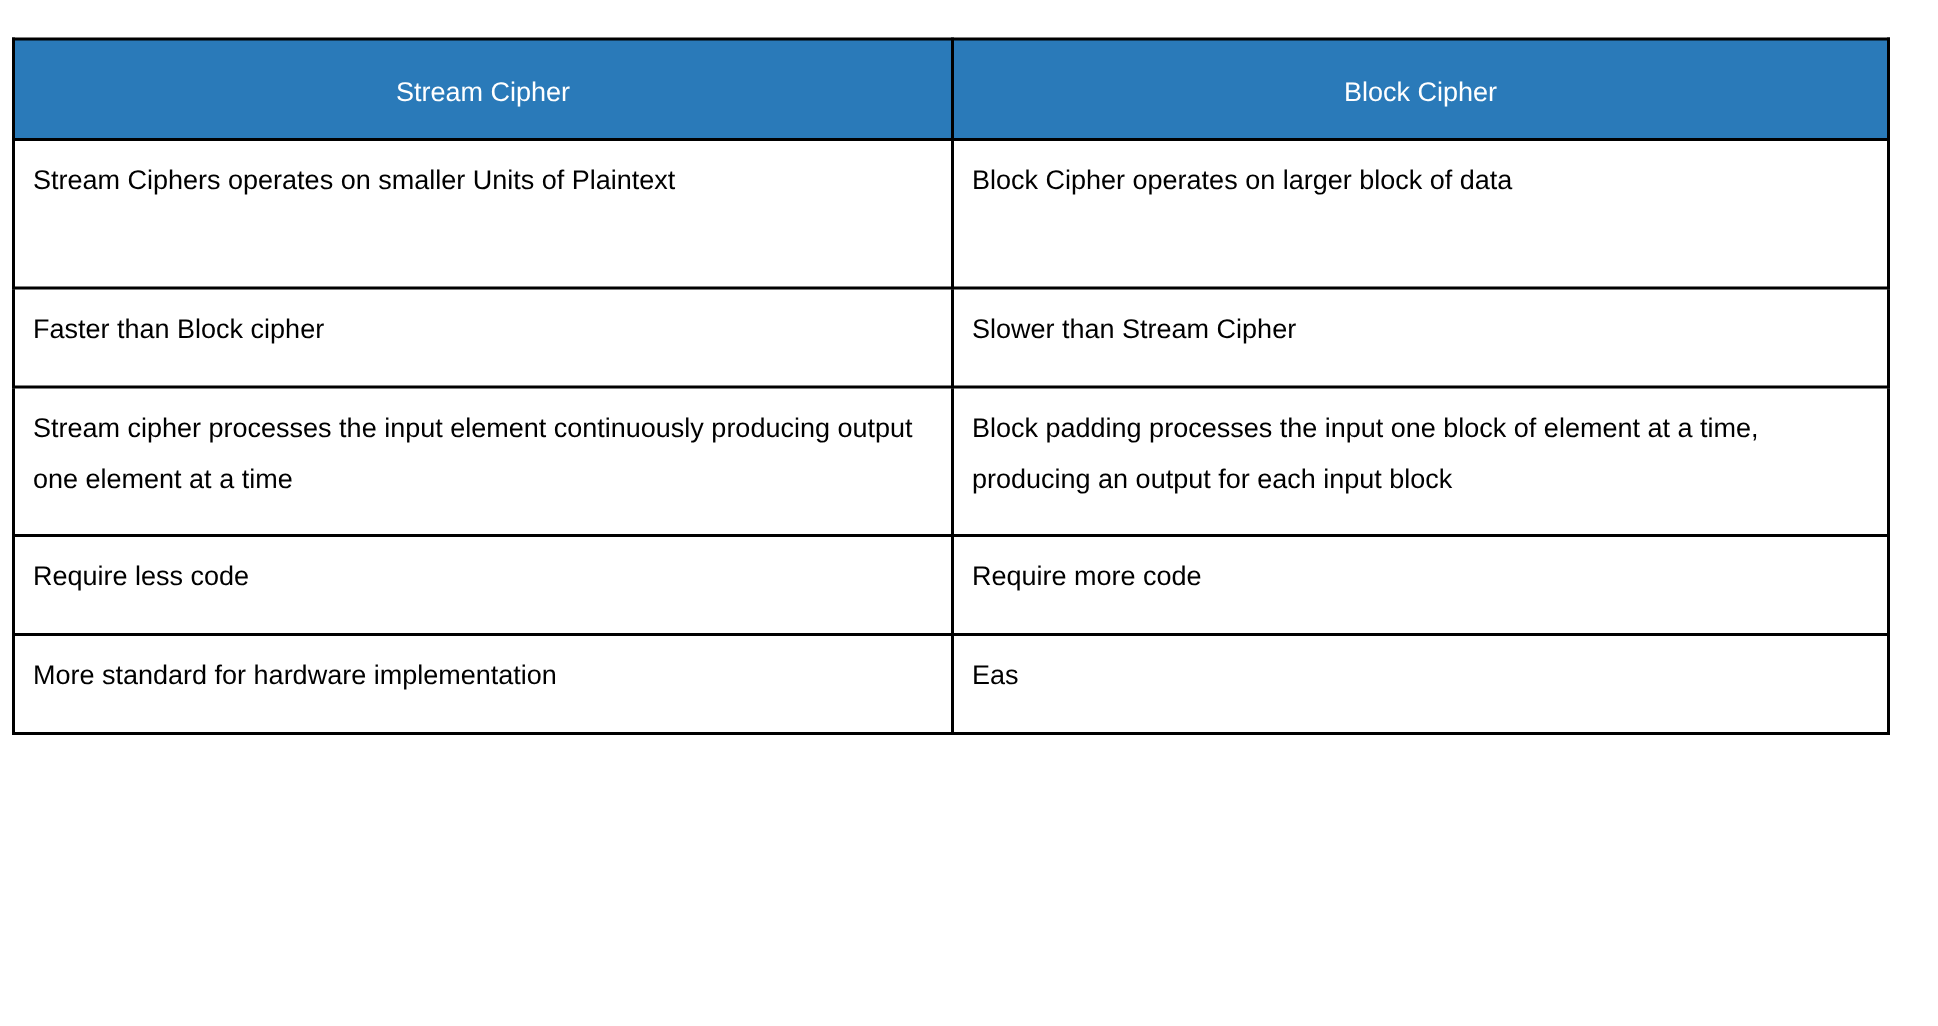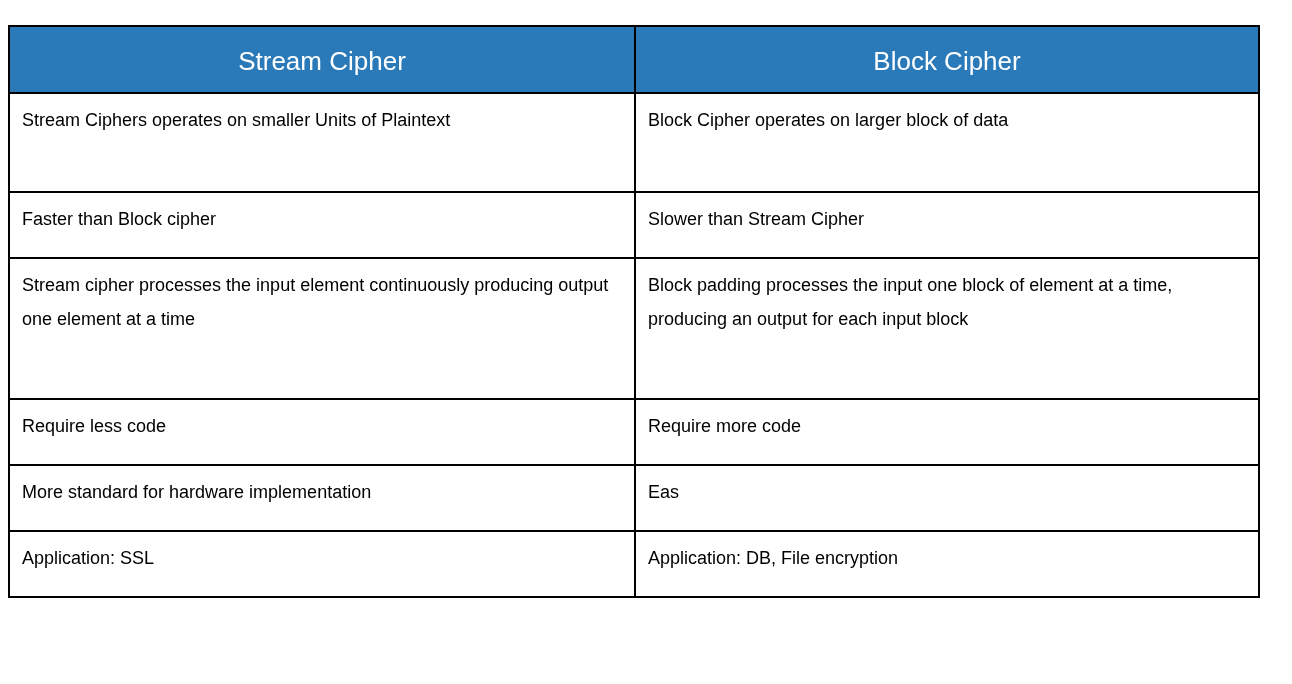--- a/index.html
+++ b/index.html
@@ -40,41 +40,41 @@
     border: 2px solid #000000;
     vertical-align: top;
     box-sizing: border-box;
   }
 
   
   .comparison-table thead th {
     background: #2a7ab9;
     color: #ffffff;
     font-weight: normal;
-    font-size: 26px;
+    font-size: 18px;
     line-height: 1.2;
     text-align: center;
     height: 67px;
     padding: 16px 10px 12px 10px;
     vertical-align: middle;
     white-space: nowrap;
   }
 
   
   .comparison-table tbody td {
     color: #000000;
     font-size: 18px;
     line-height: 34px;
     text-align: left;
     padding: 9px 8px 10px 12px;
   }
 
   .comparison-table tbody tr.row-h2 td { height: 99px; }
   .comparison-table tbody tr.row-h1 td { height: 66px; margin-left: 12px; }
-  .comparison-table tbody tr.row-h3 td { height: 141px; border-radius: 22px; }
+  .comparison-table tbody tr.row-h3 td { height: 99px; border-radius: 22px; }
 
   .cell-text {
     display: block;
     white-space: pre-line;
   }
 </style>
 </head>
 <body>
 
 <div class="page">
@@ -133,25 +133,17 @@
       <tr class="row-h1">
         <td>
           <span class="cell-text">More standard for hardware implementation</span>
         </td>
         <td>
           <span class="cell-text">Eas</span>
         </td>
       </tr>
 
 
-      <tr class="row-h1">
-        <td>
-          <span class="cell-text">Application: SSL</span>
-        </td>
-        <td>
-          <span class="cell-text">Application: DB, File encryption</span>
-        </td>
-      </tr>
 
     </tbody>
   </table>
 
 </div>
 
 </body></html>

